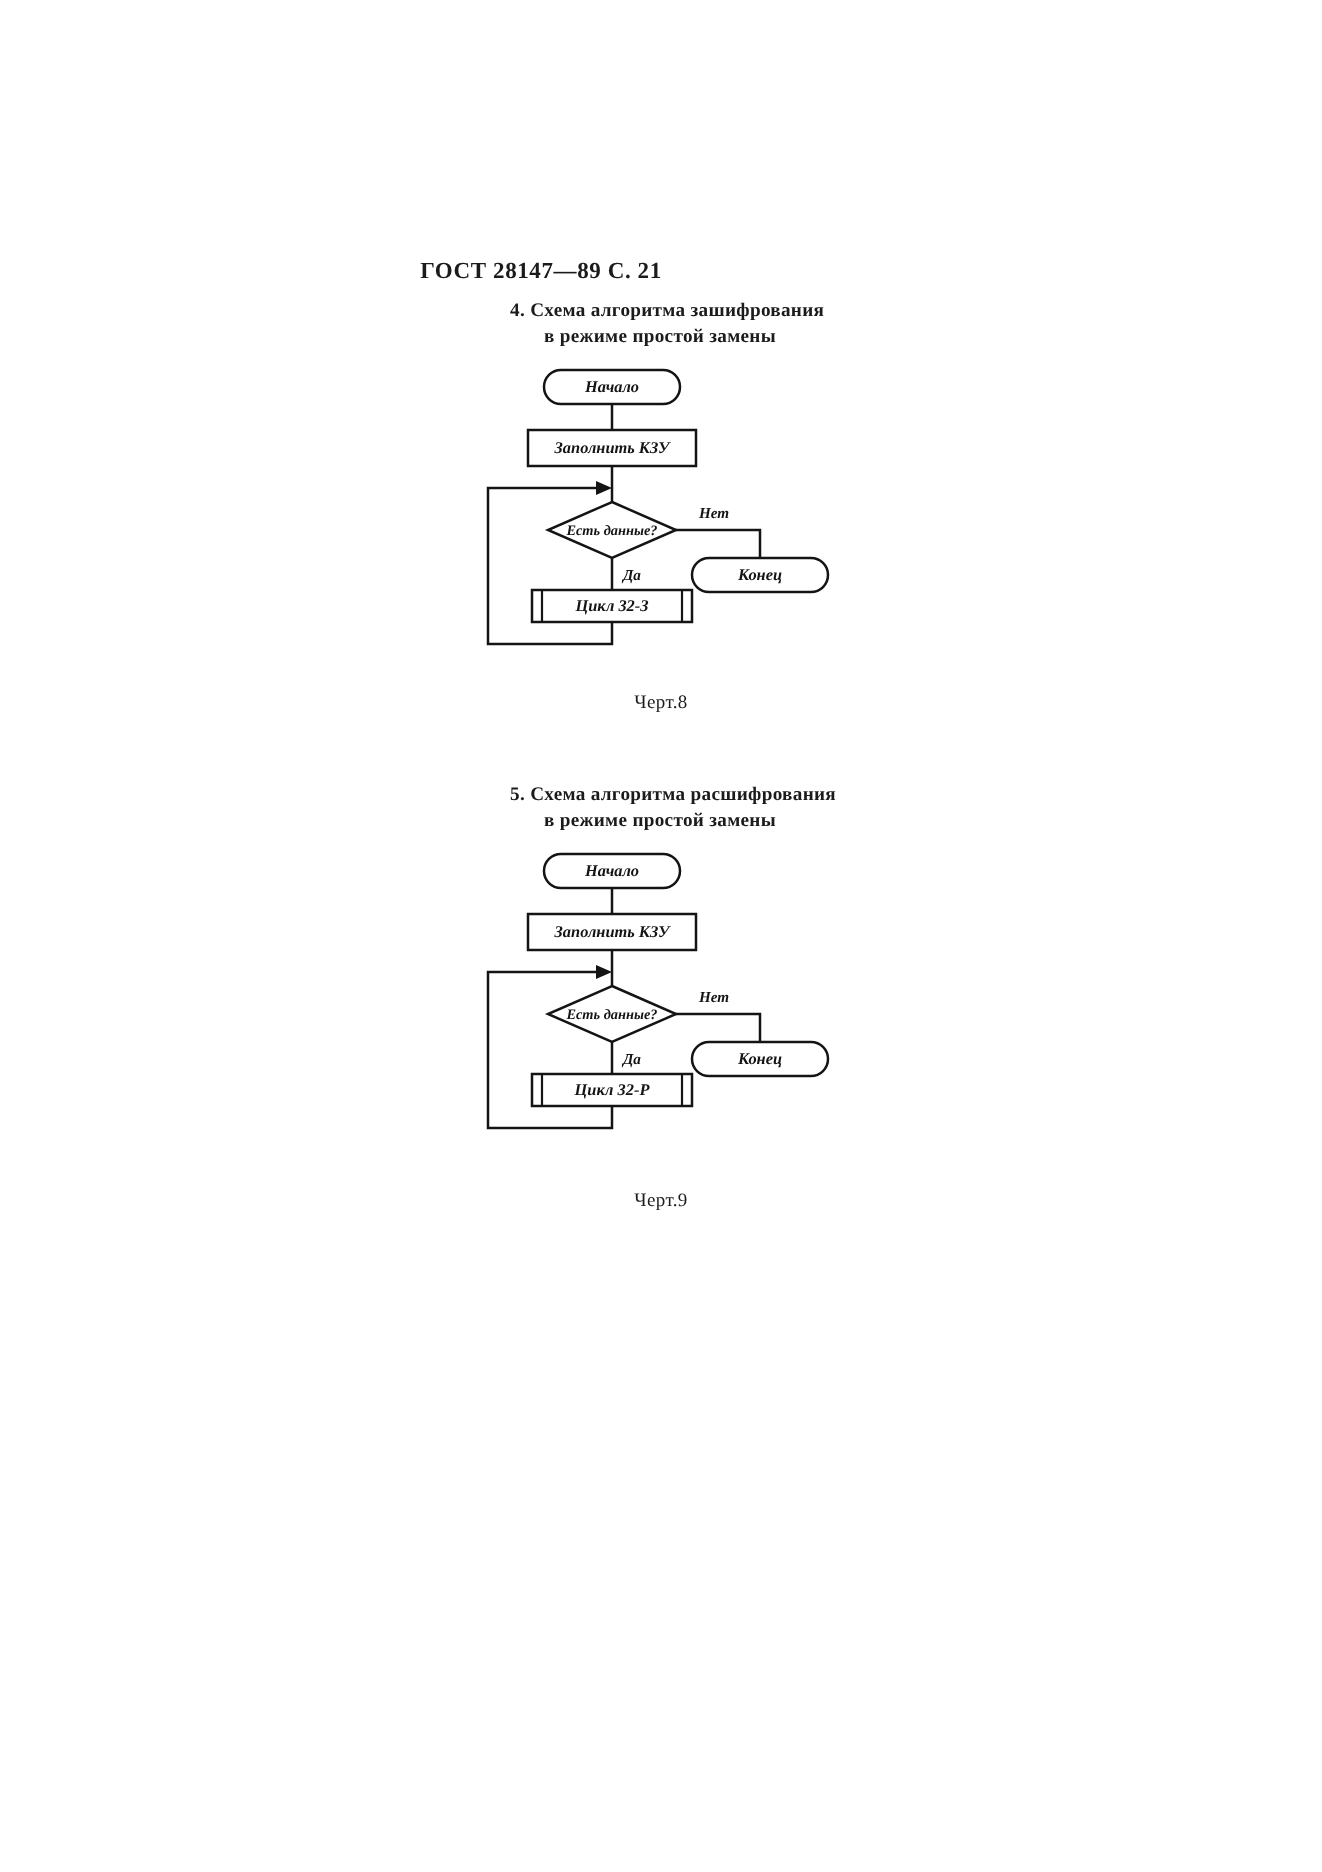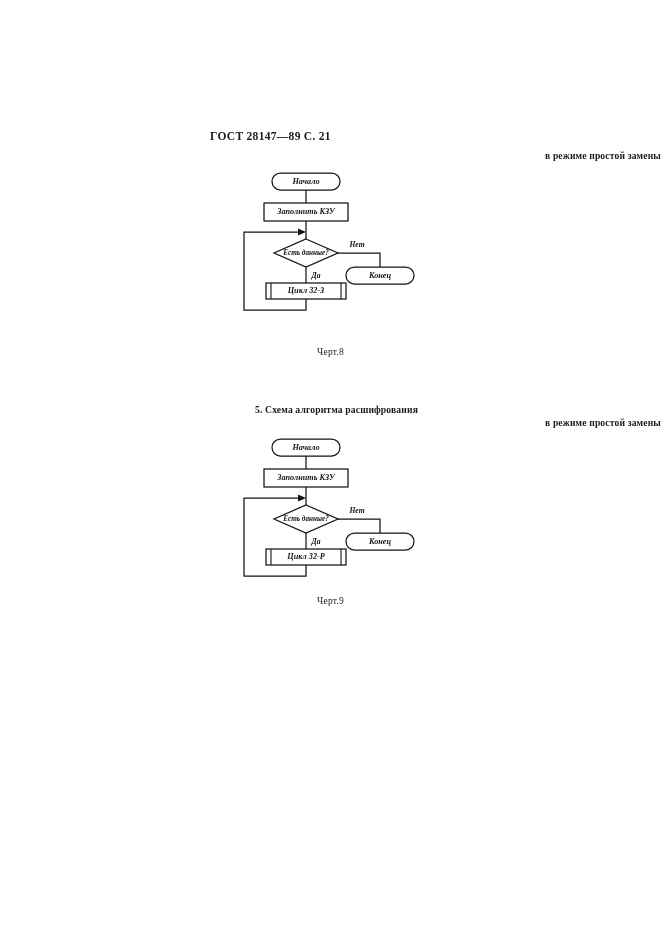--- a/index.html
+++ b/index.html
@@ -26,32 +26,32 @@
     font-family:"Liberation Serif", serif;
     font-weight:bold;
     font-size:11.5px;
     letter-spacing:0.3px;
     color:#1b1b1b;
   }
 
   
   .section{position:absolute;left:0;width:661px;}
   #section-4{top:150px;}
-  #section-5{top:404px;}
+  #section-5{top:392px;}
 
   .section-heading{
     font-family:"Liberation Serif", serif;
     font-weight:bold;
     font-size:9.6px;
     line-height:12.5px;
     color:#1b1b1b;
     letter-spacing:0.15px;
   }
   .heading-line-1{padding-left:255px;}
-  .heading-line-2{padding-left:272px;text-align:right;}
+  .heading-line-2{padding-left:272px;}
 
   
   .flowchart{
     position:relative;
     margin:0 auto;
     width:230px;
     height:150px;
     left:10px;
     text-decoration:underline;
   }
@@ -93,20 +93,24 @@
 </style>
 </head>
 <body>
 
 <div class="page">
 
   <div class="page-header">ГОСТ 28147—89 С. 21</div>
 
   <div class="section" id="section-4">
 
+    <div class="section-heading heading-line-1">
+      <span>4.</span>
+      <span>Схема алгоритма зашифрования</span>
+    </div>
     <div class="section-heading heading-line-2">в режиме простой замены</div>
 
     <div class="flowchart">
       <svg width="230" height="152" viewBox="0 0 230 152" xmlns="http://www.w3.org/2000/svg">
 
         <path class="conn" d="M80 26 L80 40"></path>
         <path class="conn" d="M80 58 L80 76"></path>
         <path class="conn" d="M80 104 L80 120"></path>
 
         <path class="conn" d="M112 90 L154 90 L154 104"></path>

